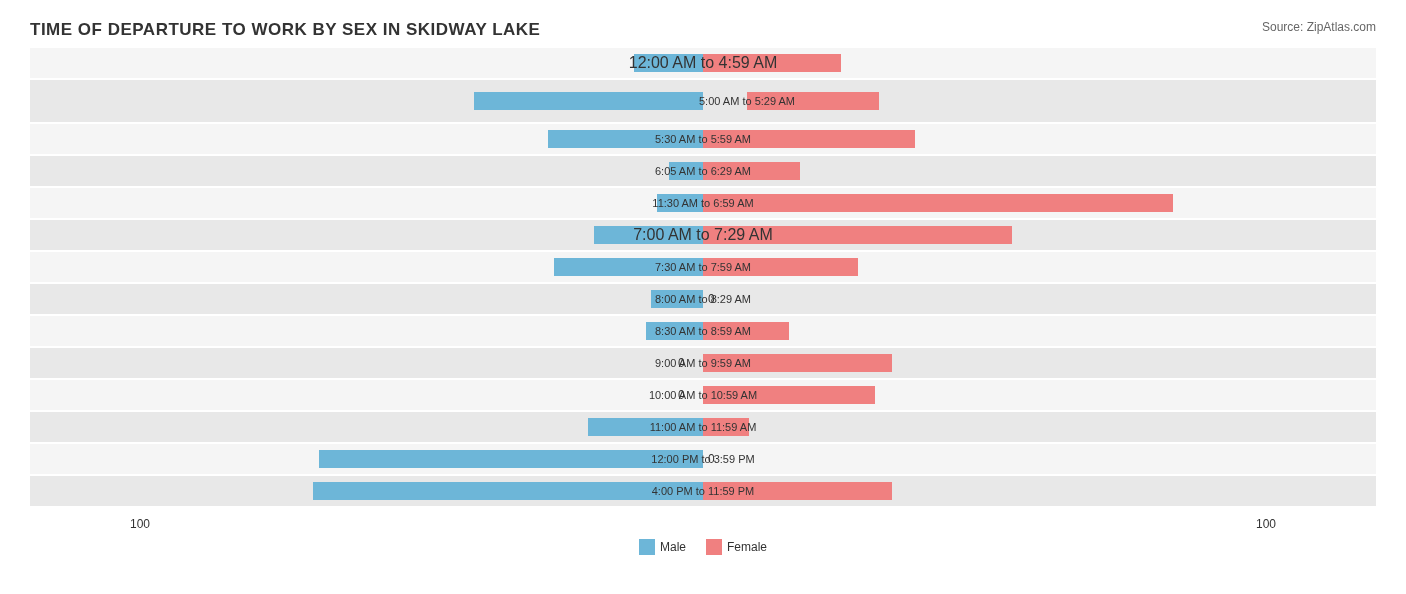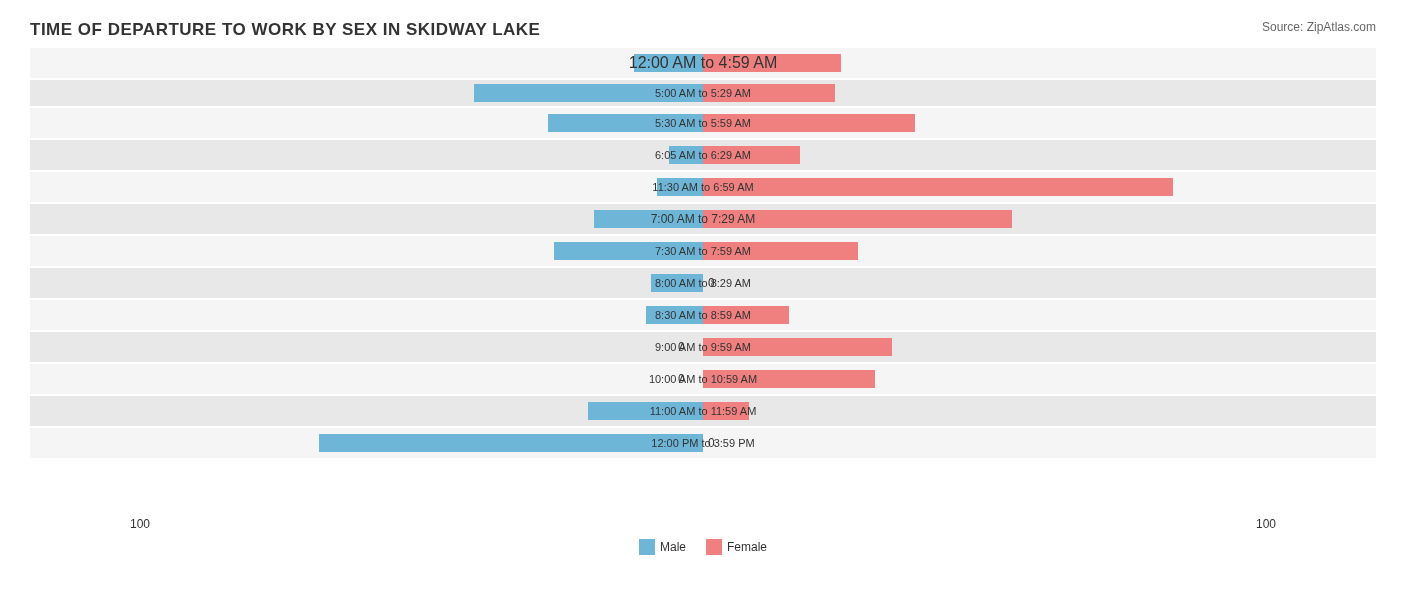--- a/index.html
+++ b/index.html
@@ -89,21 +89,21 @@
   <div class="chart-area" id="chart-area">
       <div class="row" style="display: flex; align-items: center; height: 30px; margin-bottom: 2px; position: relative;">
         <div style="position: relative; width: 100%; height: 100%; display: flex; align-items: center;">
           <div style="position: absolute; right: 673px; width: 68.76px; height: 18px; background: rgb(109, 182, 216); z-index: 1;"></div>
           <div style="position: absolute; left: 673px; width: 137.52px; height: 18px; background: rgb(240, 128, 128); z-index: 1;"></div>
           <div style="position: absolute; left: 673px; transform: translateX(-50%); font-size: 16px; color: rgb(51, 51, 51); white-space: nowrap; z-index: 2;">12:00 AM to 4:59 AM</div>
           <div style="position: absolute; font-size: 12px; white-space: nowrap; left: 608.24px; color: rgb(255, 255, 255); font-weight: bold; background: rgb(109, 182, 216); padding-left: 2px;">12</div>
           <div style="position: absolute; font-size: 12px; white-space: nowrap; left: 788.52px; color: rgb(255, 255, 255); font-weight: bold; background: rgb(240, 128, 128);">24</div>
         </div>
       </div>
-      <div class="row" style="display: flex; align-items: center; height: 26px; margin-bottom: 2px; position: relative;">
+      <div class="row" style="display: flex; align-items: center; height: 42px; margin-bottom: 2px; position: relative; padding-left: 44px;">
         <div style="position: relative; width: 100%; height: 100%; display: flex; align-items: center;">
           <div style="position: absolute; right: 673px; width: 229.2px; height: 18px; background: rgb(109, 182, 216); z-index: 1;"></div>
           <div style="position: absolute; left: 673px; width: 131.79px; height: 18px; background: rgb(240, 128, 128); z-index: 1;"></div>
           <div style="position: absolute; left: 673px; transform: translateX(-50%); font-size: 11px; color: rgb(51, 51, 51); white-space: nowrap; z-index: 2;">5:00 AM to 5:29 AM</div>
           <div style="position: absolute; font-size: 12px; white-space: nowrap; left: 447.8px; color: rgb(255, 255, 255); font-weight: bold; background: rgb(109, 182, 216); padding-left: 2px;">40</div>
           <div style="position: absolute; font-size: 12px; white-space: nowrap; left: 782.79px; color: rgb(255, 255, 255); font-weight: bold; background: rgb(240, 128, 128);">23</div>
         </div>
       </div>
       <div class="row" style="display: flex; align-items: center; height: 30px; margin-bottom: 2px; position: relative;">
         <div style="position: relative; width: 100%; height: 100%; display: flex; align-items: center;">
@@ -129,21 +129,21 @@
           <div style="position: absolute; left: 673px; width: 469.86px; height: 18px; background: rgb(240, 128, 128); z-index: 1;"></div>
           <div style="position: absolute; left: 673px; transform: translateX(-50%); font-size: 11px; color: rgb(51, 51, 51); white-space: nowrap; z-index: 2;">11:30 AM to 6:59 AM</div>
           <div style="position: absolute; font-size: 12px; white-space: nowrap; left: 631.16px; color: rgb(255, 255, 255); font-weight: bold; background: rgb(109, 182, 216); padding-left: 2px;">8</div>
           <div style="position: absolute; font-size: 12px; white-space: nowrap; left: 1120.86px; color: rgb(255, 255, 255); font-weight: bold; background: rgb(240, 128, 128);">82</div>
         </div>
       </div>
       <div class="row" style="display: flex; align-items: center; height: 30px; margin-bottom: 2px; position: relative;">
         <div style="position: relative; width: 100%; height: 100%; display: flex; align-items: center;">
           <div style="position: absolute; right: 673px; width: 108.87px; height: 18px; background: rgb(109, 182, 216); z-index: 1;"></div>
           <div style="position: absolute; left: 673px; width: 309.42px; height: 18px; background: rgb(240, 128, 128); z-index: 1;"></div>
-          <div style="position: absolute; left: 673px; transform: translateX(-50%); font-size: 12px; color: rgb(51, 51, 51); white-space: nowrap; z-index: 2;">7:00 AM to 7:29 AM</div>
+          <div style="position: absolute; left: 673px; transform: translateX(-50%); font-size: 16px; color: rgb(51, 51, 51); white-space: nowrap; z-index: 2;">7:00 AM to 7:29 AM</div>
           <div style="position: absolute; font-size: 12px; white-space: nowrap; left: 568.13px; color: rgb(255, 255, 255); font-weight: bold; background: rgb(109, 182, 216); padding-left: 2px;">19</div>
           <div style="position: absolute; font-size: 12px; white-space: nowrap; left: 960.42px; color: rgb(255, 255, 255); font-weight: bold; background: rgb(240, 128, 128);">54</div>
         </div>
       </div>
       <div class="row" style="display: flex; align-items: center; height: 30px; margin-bottom: 2px; position: relative; text-align: right;">
         <div style="position: relative; width: 100%; height: 100%; display: flex; align-items: center;">
           <div style="position: absolute; right: 673px; width: 148.98px; height: 18px; background: rgb(109, 182, 216); z-index: 1;"></div>
           <div style="position: absolute; left: 673px; width: 154.71px; height: 18px; background: rgb(240, 128, 128); z-index: 1;"></div>
           <div style="position: absolute; left: 673px; transform: translateX(-50%); font-size: 11px; color: rgb(51, 51, 51); white-space: nowrap; z-index: 2;">7:30 AM to 7:59 AM</div>
           <div style="position: absolute; font-size: 12px; white-space: nowrap; left: 528.02px; color: rgb(255, 255, 255); font-weight: bold; background: rgb(109, 182, 216); padding-left: 2px;">26</div>
@@ -191,20 +191,29 @@
           <div style="position: absolute; font-size: 12px; white-space: nowrap; left: 562.4px; color: rgb(255, 255, 255); font-weight: bold; background: rgb(109, 182, 216); padding-left: 2px;">20</div>
           <div style="position: absolute; font-size: 12px; white-space: nowrap; left: 696.84px; color: rgb(255, 255, 255); font-weight: bold; background: rgb(240, 128, 128);">8</div>
         </div>
       </div>
       <div class="row" style="display: flex; align-items: center; height: 30px; margin-bottom: 2px; position: relative;">
         <div style="position: relative; width: 100%; height: 100%; display: flex; align-items: center; text-decoration: underline;">
           <div style="position: absolute; right: 673px; width: 383.91px; height: 18px; background: rgb(109, 182, 216); z-index: 1;"></div>
           <div style="position: absolute; left: 673px; transform: translateX(-50%); font-size: 11px; color: rgb(51, 51, 51); white-space: nowrap; z-index: 2;">12:00 PM to 3:59 PM</div>
           <div style="position: absolute; font-size: 12px; white-space: nowrap; left: 293.09px; color: rgb(255, 255, 255); font-weight: bold; background: rgb(109, 182, 216); padding-left: 2px;">67</div>
           <div style="position: absolute; font-size: 12px; white-space: nowrap; left: 678px; color: rgb(51, 51, 51);">0</div>
+        </div>
+      </div>
+      <div class="row" style="display: flex; align-items: center; height: 30px; margin-bottom: 2px; position: relative;">
+        <div style="position: relative; width: 100%; height: 100%; display: flex; align-items: center;">
+          <div style="position: absolute; right: 673px; width: 389.64px; height: 18px; background: rgb(109, 182, 216); z-index: 1;"></div>
+          <div style="position: absolute; left: 673px; width: 189.09px; height: 18px; background: rgb(240, 128, 128); z-index: 1;"></div>
+          <div style="position: absolute; left: 673px; transform: translateX(-50%); font-size: 11px; color: rgb(51, 51, 51); white-space: nowrap; z-index: 2;">4:00 PM to 11:59 PM</div>
+          <div style="position: absolute; font-size: 12px; white-space: nowrap; left: 287.36px; color: rgb(255, 255, 255); font-weight: bold; background: rgb(109, 182, 216); padding-left: 2px;">68</div>
+          <div style="position: absolute; font-size: 12px; white-space: nowrap; left: 840.09px; color: rgb(255, 255, 255); font-weight: bold; background: rgb(240, 128, 128);">33</div>
         </div>
       </div>
     </div>
 
   <div class="axis-labels">
     <span class="axis-label">100</span>
     <span class="axis-label">100</span>
   </div>
 
   <div class="legend">

